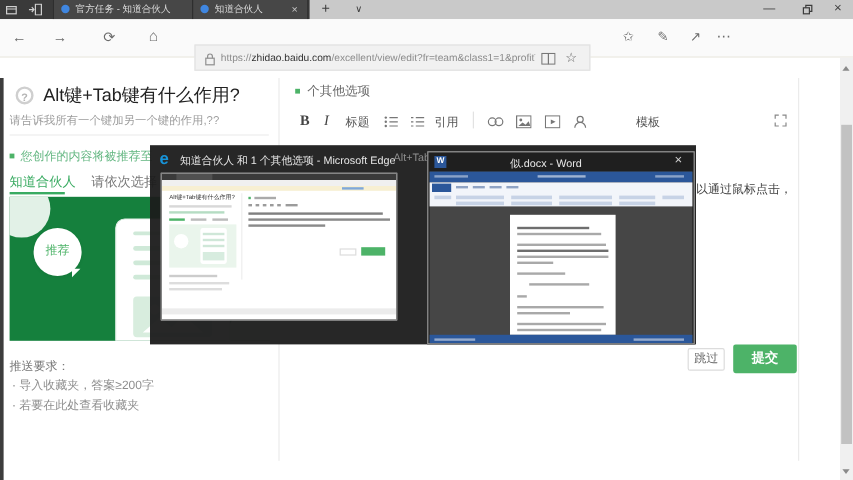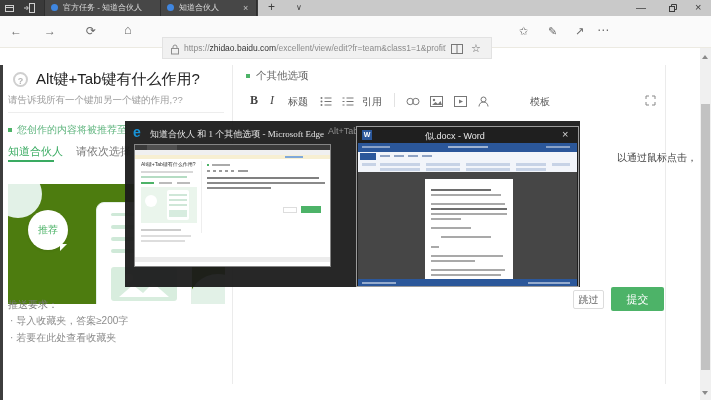--- a/index.html
+++ b/index.html
@@ -33,35 +33,35 @@
   
   .qicon{left:13px;top:72px;width:15px;height:15px;border:2px solid #cfcfcf;border-radius:50%;color:#b5b5b5;font-size:9px;font-weight:bold;text-align:center;line-height:15px;}
   .qtitle{left:36px;top:70px;font-size:15px;color:#222;}
   .qdesc{left:8px;top:94px;font-size:9.5px;color:#9c9c9c;}
   .divider{left:8px;top:112px;width:216px;height:1px;background:#ededed;}
   .gdot{width:4px;height:4px;background:#4db368;}
   .promolead{left:17px;top:123px;font-size:10px;color:#62b680;}
   .ptab-a{left:8px;top:144px;font-size:11px;color:#3aab62;}
   .ptab-u{left:8px;top:160px;width:46px;height:2px;background:#3aab62;}
   .ptab-b{left:76px;top:144px;font-size:11px;color:#777;}
-  .illo{left:8px;top:184px;width:217px;height:120px;background:#4d7c0f;overflow:hidden;}
+  .illo{left:8px;top:164px;width:217px;height:120px;background:#15803d;overflow:hidden;}
   .phone{left:88px;top:18px;width:96px;height:110px;background:#fff;border-radius:8px;border:1px solid #e3efe7;}
   .pbar{background:#cfe9d8;height:4px;border-radius:2px;}
   .ppic{left:14px;top:64px;width:66px;height:34px;background:#d8edde;border-radius:3px;}
   .badge{left:20px;top:26px;width:40px;height:40px;background:#fff;border-radius:50%;color:#4db368;font-size:10px;text-align:center;line-height:40px;box-shadow:0 1px 3px rgba(0,0,0,.08);}
   .reqtitle{left:8px;top:298px;font-size:10px;color:#777;}
   .reqitem{font-size:10px;color:#8d8d8d;}
   
   .edhead{left:256px;top:69px;font-size:10.5px;color:#666;}
   .tbtxt{font-size:10px;color:#555;}
   .tbB{font-family:"Liberation Serif","DejaVu Serif",serif;font-weight:bold;font-size:12px;color:#444;}
   .tbI{font-family:"Liberation Serif","DejaVu Serif",serif;font-style:italic;font-size:12px;color:#444;}
-  .frag{left:580px;top:151px;font-size:10px;color:#3f3f3f;padding-left:37px;}
+  .frag{left:580px;top:151px;font-size:10px;color:#3f3f3f;}
   .btn-skip{left:573px;top:290px;width:31px;height:19px;background:#fff;border:1px solid #dcdcdc;border-radius:2px;color:#666;font-size:10px;text-align:center;line-height:18px;}
-  .btn-submit{left:611px;top:287px;width:53px;height:24px;background:#4db368;border-radius:2px;color:#fff;font-size:11px;text-align:center;line-height:24px;}
+  .btn-submit{left:611px;top:287px;width:53px;height:24px;background:#4db368;border-radius:2px;color:#fff;font-size:11px;text-align:center;line-height:24px;font-weight:bold;}
   
   .overlay{left:125px;top:121px;width:455px;height:166px;background:rgba(27,27,27,0.95);z-index:10;}
   .ghost{left:328px;top:125px;font-size:9px;color:#8f8f8f;z-index:11;}
   .edgetitle{z-index:12;color:#e6e6e6;font-size:9px;}
   .edge-e{z-index:12;color:#1793d8;font-weight:bold;font-size:14px;line-height:14px;}
   .thumb{left:134px;top:144px;width:197px;height:123px;background:#fff;border:1px solid #858585;z-index:12;overflow:hidden;}
   .wordcard{left:356px;top:126px;width:223px;height:161px;background:#1f1f1f;border:1px solid #9b9b9b;z-index:12;overflow:hidden;}
   .wicon{left:5px;top:3px;width:10px;height:10px;background:#2b579a;color:#fff;font-size:7px;font-weight:bold;text-align:center;line-height:10px;}
   .wtitle{left:20px;top:3px;font-size:9px;color:#e8e8e8;margin-left:48px;}
   .wclose{left:205px;top:1px;font-size:11px;color:#d4d4d4;}
@@ -243,21 +243,21 @@
 
   <div class="abs frag txt">以通过鼠标点击，</div>
 
   <div class="abs btn-skip">跳过</div>
   <div class="abs btn-submit">提交</div>
 
   <div class="abs overlay"></div>
   <div class="abs ghost txt">Alt+Tab 快捷键的作用</div>
 
   <div class="abs edge-e" style="left:133px;top:125px;">e</div>
-  <div class="abs edgetitle txt" style="left:150px;top:128px;font-family:Liberation Serif, serif;">知道合伙人 和 1 个其他选项 - Microsoft Edge</div>
+  <div class="abs edgetitle txt" style="left:150px;top:128px;">知道合伙人 和 1 个其他选项 - Microsoft Edge</div>
 
   <div class="abs thumb">
     <div class="abs" style="left:0;top:0;width:197px;height:5px;background:#3a3a3a;"></div>
     <div class="abs" style="left:12px;top:0;width:30px;height:5px;background:#505050;"></div>
     <div class="abs" style="left:0;top:5px;width:197px;height:5px;background:#f0f0f0;"></div>
     <div class="abs" style="left:0;top:10px;width:197px;height:4px;background:#f7efd2;"></div>
     <div class="abs" style="left:150px;top:11px;width:18px;height:2px;background:#7fa8d9;"></div>
     <div class="abs mini-title txt">Alt键+Tab键有什么作用?</div>
     <div class="abs bar" style="left:6px;top:26px;width:52px;height:2px;background:#d8d8d8;"></div>
     <div class="abs bar" style="left:6px;top:31px;width:46px;height:2px;background:#b5dcc3;"></div>

